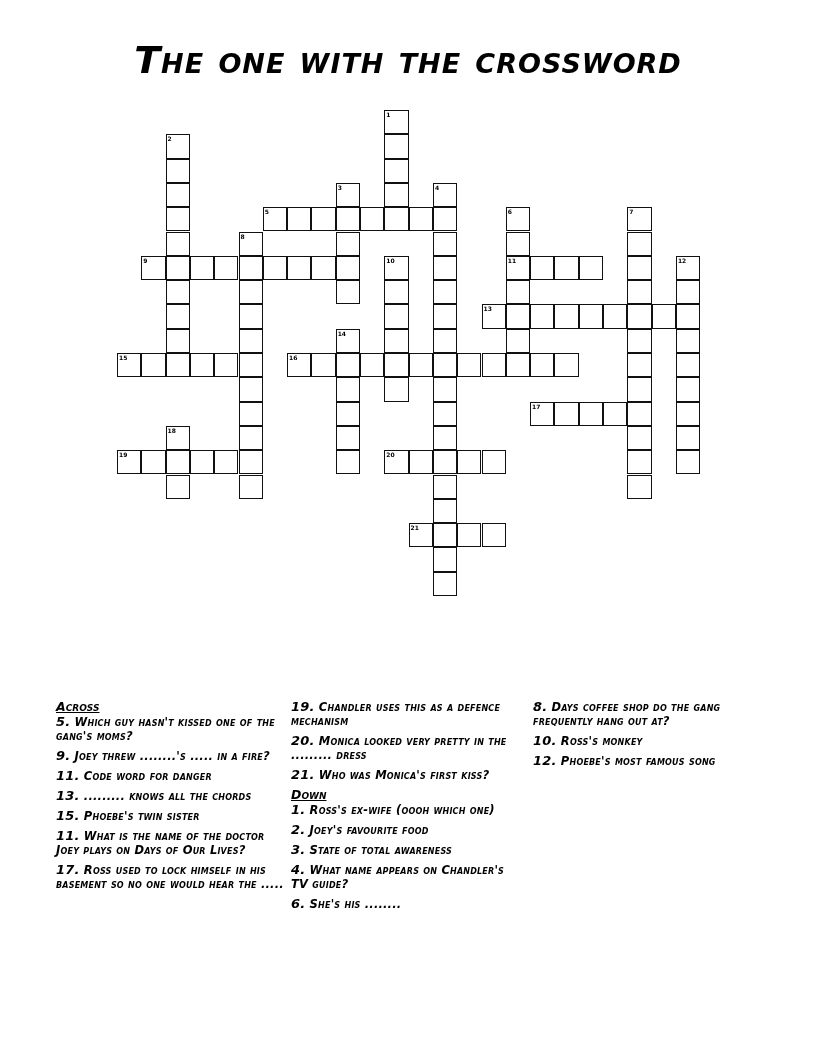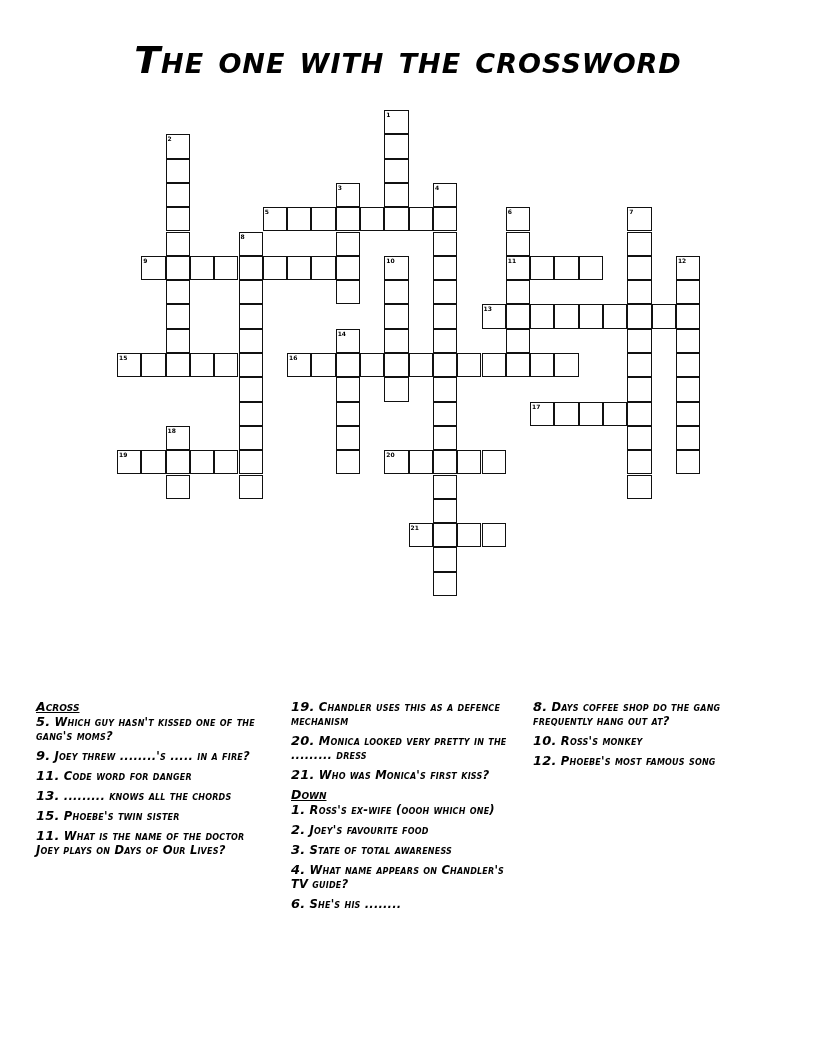--- a/index.html
+++ b/index.html
@@ -8,21 +8,21 @@
     .title { position: absolute; left: 0; top: 38px; width: 816px; text-align: center;
       font-family: "DejaVu Sans", sans-serif; font-weight: bold; font-style: italic;
       font-size: 38px; font-variant: small-caps; letter-spacing: 1px; color: #000; }
     .grid { position: absolute; left: 0; top: 0; width: 816px; height: 620px; }
     .cell { position: absolute; width: 24.3px; height: 24.3px; box-sizing: border-box;
       border: 1.5px solid #111; background: #fff; }
     .num { position: absolute; left: 1px; top: 0px; font-size: 6px; line-height: 7px;
       font-family: "DejaVu Sans", sans-serif; font-weight: bold; }
     .clues { position: absolute; top: 700px; left: 0; width: 816px; height: 300px; }
     .col { position: absolute; top: 0; width: 232px; }
-    .col1 { left: 36px; } .col2 { left: 291px; } .col3 { left: 533px; }
+    .col1 { left: 56px; } .col2 { left: 291px; } .col3 { left: 533px; }
     .heading { font-weight: bold; font-style: italic; text-decoration: underline;
       font-variant: small-caps; font-size: 12.5px; line-height: 14px; margin: 0 0 1px 0; }
     .clue { font-style: italic; font-variant: small-caps; font-size: 11.5px; line-height: 14px;
       margin: 0 0 6px 0; font-weight: 600; letter-spacing: 0.2px; }
     .clue .n { font-weight: bold; font-size: 13px; }
   </style>
 </head>
 <body>
 
 <div class="title">The one with the crossword</div>
@@ -212,20 +212,21 @@
 
 <div class="clues">
   <div class="col col1">
     <div class="heading">Across</div>
     <div class="clue"><span class="n">5.</span> <span>Which guy hasn't kissed one of the gang's moms?</span></div>
     <div class="clue"><span class="n">9.</span> <span>Joey threw ........'s ..... in a fire?</span></div>
     <div class="clue"><span class="n">11.</span> <span>Code word for danger</span></div>
     <div class="clue"><span class="n">13.</span> <span>......... knows all the chords</span></div>
     <div class="clue"><span class="n">15.</span> <span>Phoebe's twin sister</span></div>
     <div class="clue"><span class="n">11.</span> <span>What is the name of the doctor Joey plays on Days of Our Lives?</span></div>
+    <div class="clue"><span class="n">17.</span> <span>Ross used to lock himself in his basement so no one would hear the .....</span></div>
   </div>
   <div class="col col2">
     <div class="clue"><span class="n">19.</span> <span>Chandler uses this as a defence mechanism</span></div>
     <div class="clue"><span class="n">20.</span> <span>Monica looked very pretty in the ......... dress</span></div>
     <div class="clue"><span class="n">21.</span> <span>Who was Monica's first kiss?</span></div>
     <div class="heading">Down</div>
     <div class="clue"><span class="n">1.</span> <span>Ross's ex-wife (oooh which one)</span></div>
     <div class="clue"><span class="n">2.</span> <span>Joey's favourite food</span></div>
     <div class="clue"><span class="n">3.</span> <span>State of total awareness</span></div>
     <div class="clue"><span class="n">4.</span> <span>What name appears on Chandler's TV guide?</span></div>

